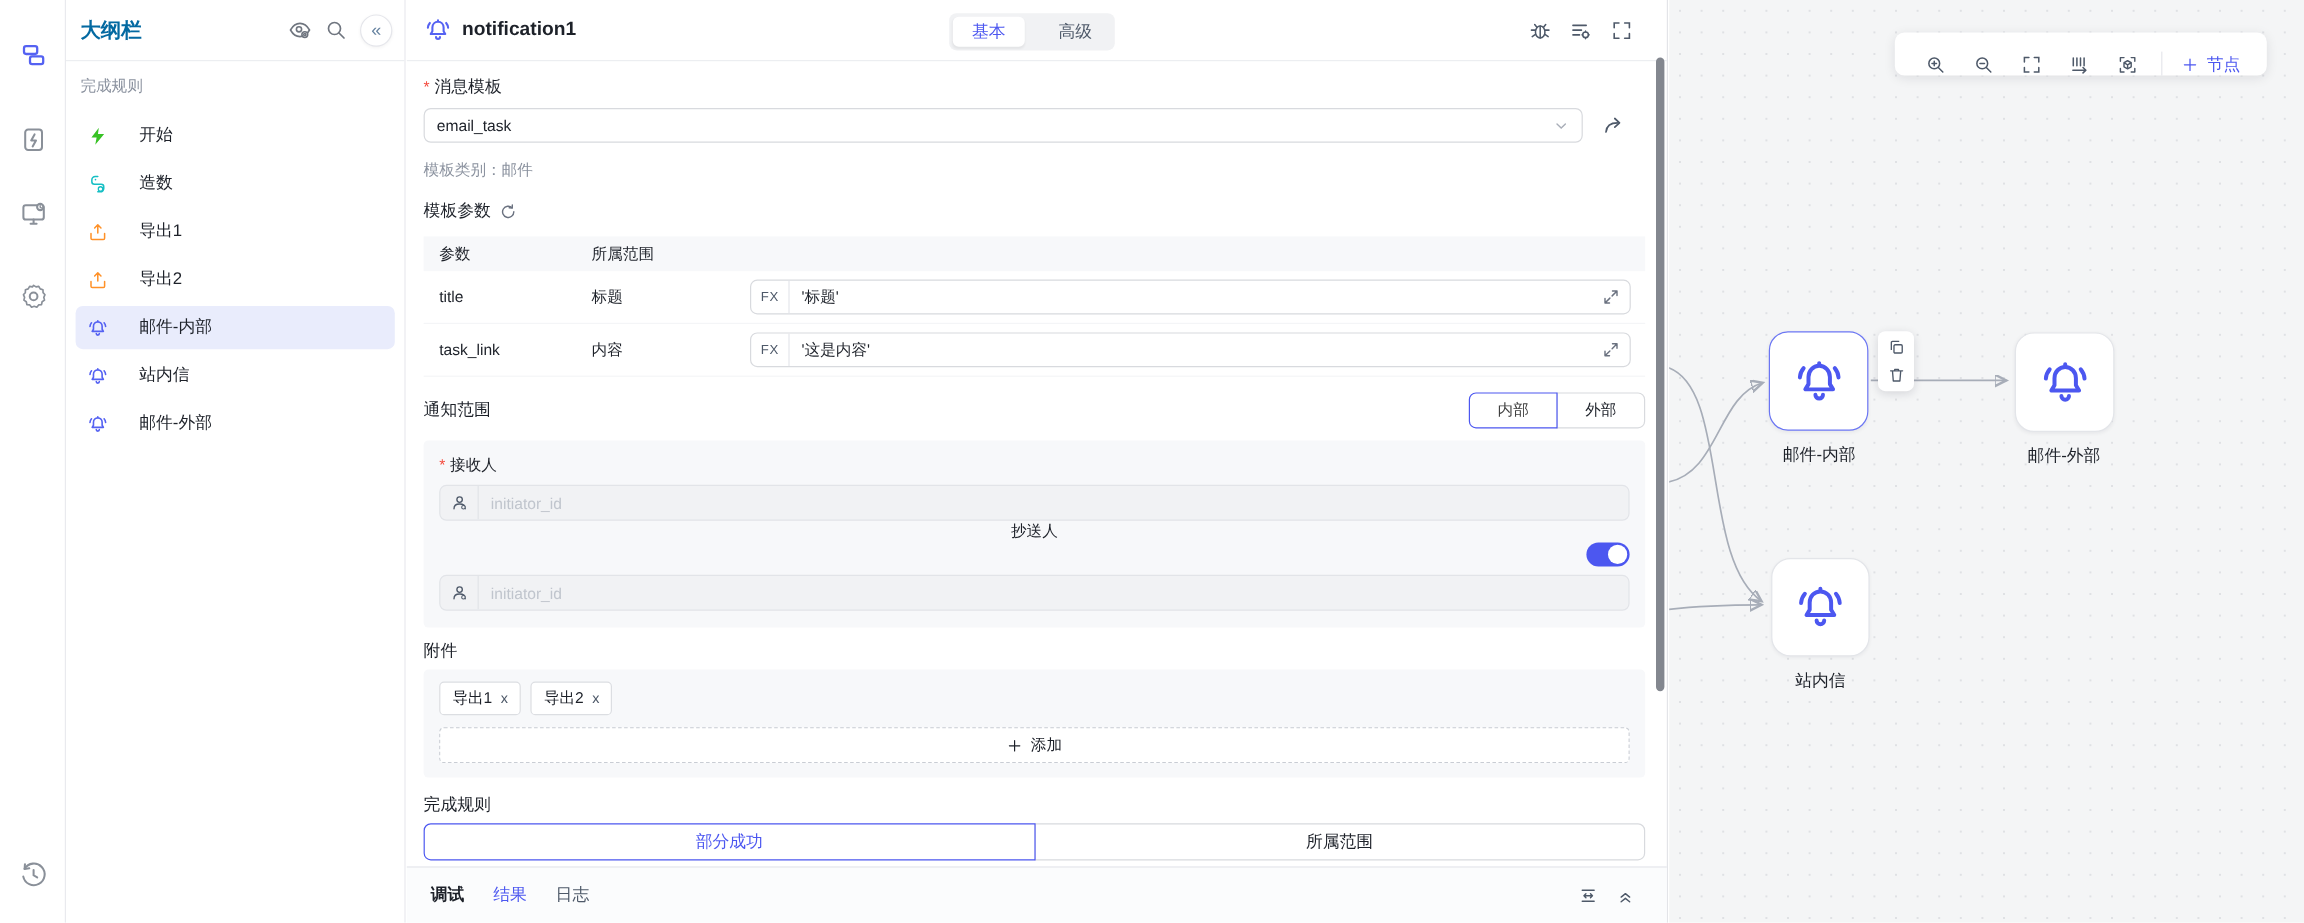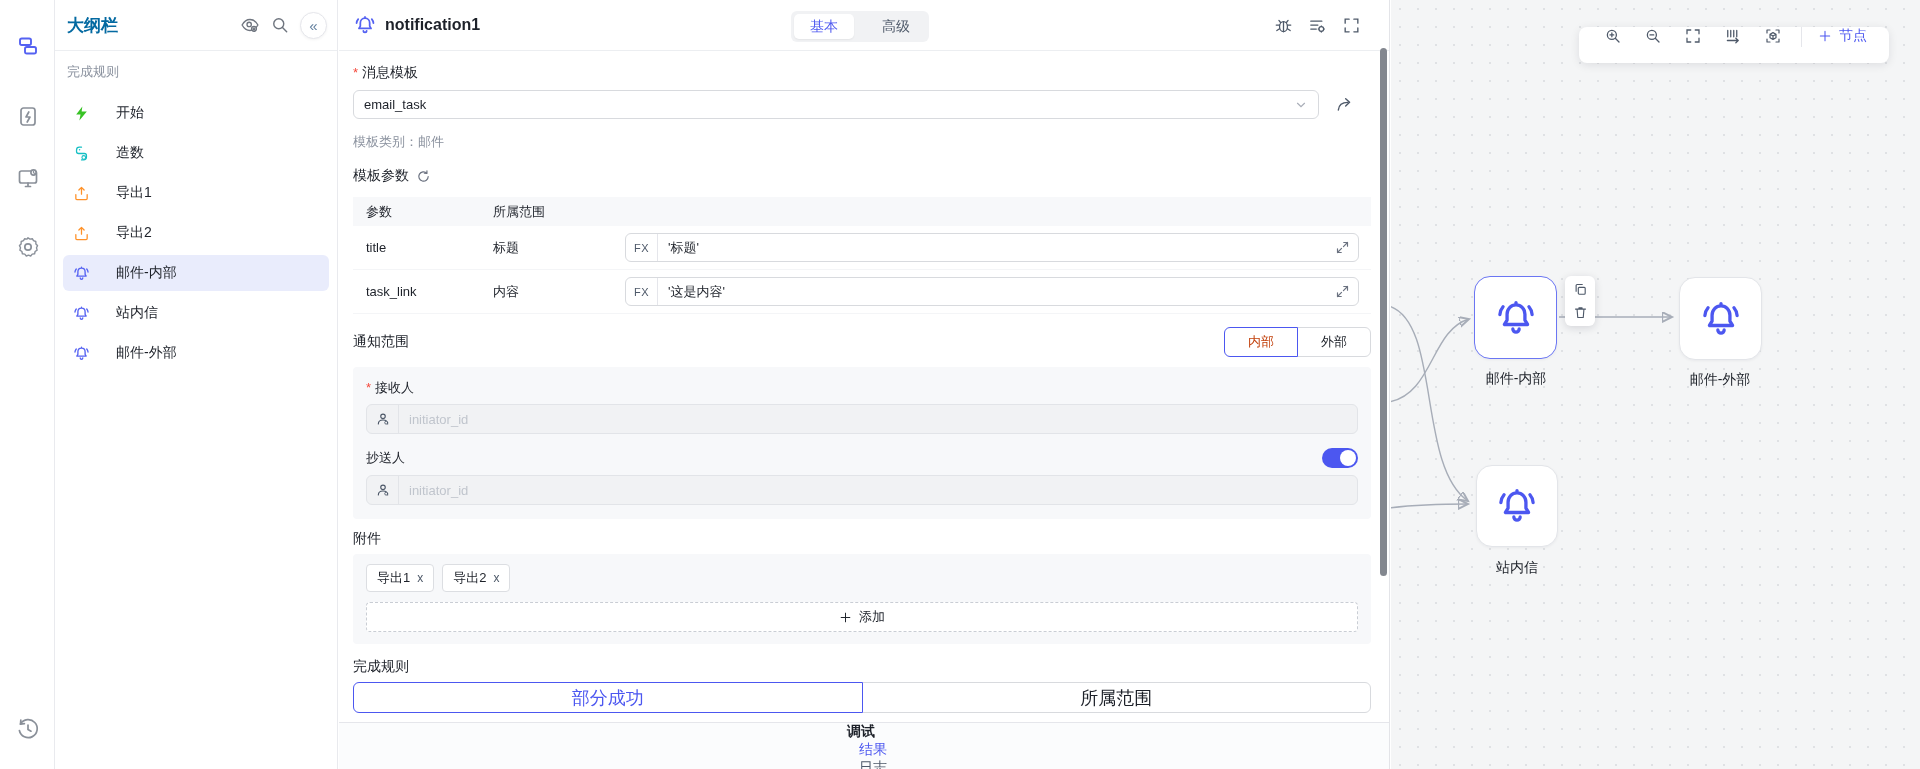--- a/index.html
+++ b/index.html
@@ -75,60 +75,60 @@
             letter-spacing:.5px; }
   .fx-val { flex:1; padding:0 10px; font-size:13px; color:#1d2129; }
   .fx-expand { width:15px; height:15px; margin-right:8px; cursor:pointer; }
 
   .scope-row { margin-top:13px; display:flex; align-items:center; }
   .btn-seg { display:flex; margin-left:auto; }
   .sbtn { min-width:74px; height:30px; display:flex; align-items:center; justify-content:center;
           font-size:13px; background:#fff; border:1px solid #d8dade; color:#1d2129; cursor:pointer; }
   .sbtn:first-child { border-radius:6px 0 0 6px; }
   .sbtn:last-child { border-radius:0 6px 6px 0; margin-left:-1px; }
-  .sbtn.active { border-color:#4c57f0; color:#c2410c; position:relative; z-index:2; }
+  .sbtn.active { border-color:#4c57f0; color:#404040; position:relative; z-index:2; }
 
   .gray-sec { margin-top:10px; background:#f7f8fa; border-radius:4px; padding:12px 13px 14px 13px; }
   .gray-sec .field-label { font-size:13px; }
   .pick-input { margin-top:7px; height:30px; background:#f1f2f4; border:1px solid #e2e4e8;
                 border-radius:6px; display:flex; align-items:center; overflow:hidden; }
   .pick-ic { width:32px; align-self:stretch; display:flex; align-items:center; justify-content:center;
              border-right:1px solid #e2e4e8; }
   .pick-ic svg { width:16px; height:16px; }
   .pick-input input { flex:1; border:0; outline:0; background:transparent; padding:0 10px;
                       font-size:13px; color:#1d2129; font-family:inherit; }
   .pick-input input::placeholder { color:#c0c5cd; }
-  .cc-row { margin-top:14px; display:flex; align-items:center; }
+  .cc-row { margin-top:0; display:flex; align-items:center;flex-direction:column; }
   .toggle { margin-left:auto; width:36px; height:20px; border-radius:10px; background:#4c57f0;
             position:relative; cursor:pointer; }
   .toggle .knob { position:absolute; top:2px; right:2px; width:16px; height:16px;
                   border-radius:50%; background:#fff; }
 
   .chips-row { display:flex; gap:8px; }
   .chip { height:28px; background:#fff; border:1px solid #dcdee2; border-radius:4px;
           display:flex; align-items:center; padding:0 10px; font-size:13px; gap:7px; cursor:default;}
   .chip .x { color:#4e5969; font-size:12px; cursor:pointer; }
   .add-btn { margin-top:10px; height:30px; border:1px dashed #c9cdd4; border-radius:4px;
              background:#fff; display:flex; align-items:center; justify-content:center; gap:7px;
              font-size:13px; color:#1d2129; cursor:pointer; }
   .add-btn svg { width:13px; height:13px; }
 
   .pair { margin-top:6px; display:flex; }
   .pbtn { flex:1; height:31px; display:flex; align-items:center; justify-content:center;
-          font-size:18px; background:#fff; border:1px solid #d8dade; cursor:pointer; }
+          font-size:14px; background:#fff; border:1px solid #d8dade; cursor:pointer; }
   .pbtn:first-child { border-radius:6px 0 0 6px; }
   .pbtn:last-child { border-radius:0 6px 6px 0; margin-left:-1px; }
   .pbtn.active { border-color:#4c57f0; color:#4c57f0; z-index:2; }
 
   .scrollbar { position:absolute; right:2px; top:48px; width:7px; height:528px;
                background:#83878f; border-radius:4px; z-index:5; cursor:grab; }
 
   .debug-bar { position:absolute; left:0; right:0; bottom:0; height:47px; background:#fbfcfd;
                border-top:1px solid #e5e6eb; display:flex; align-items:center;
-               padding:0 26px 0 20px;flex-direction:column; }
+               padding:0 26px 0 20px; }
   .debug-title { font-size:14px; font-weight:bold; color:#1d2129; cursor:pointer; }
   .debug-tab { margin-left:24px; font-size:14px; color:#4e5969; cursor:pointer; }
   .debug-tab.active { color:#4c57f0; }
   .db-icons { margin-left:auto; display:flex; align-items:center; gap:14px; }
   .db-icons .icn { width:17px; height:17px; cursor:pointer; }
 
   
   .canvas { position:absolute; left:1391px; top:0; width:529px; height:769px; background:#f4f5f6;
             background-image:radial-gradient(circle,#dfe1e4 1px,transparent 1.2px);
             background-size:18px 18px; }
@@ -140,21 +140,21 @@
   .node.selected { border:1.6px solid #6b76f3; }
   .node svg { width:42px; height:42px; }
   .node-label { position:absolute; width:140px; text-align:center; font-size:14px; color:#1d2129; }
   .node-tools { position:absolute; width:30px; background:#fff; border-radius:6px;
                 box-shadow:0 2px 8px rgba(20,24,40,.14); padding:6px 0; display:flex;
                 flex-direction:column; align-items:center; gap:8px; z-index:4; }
   .node-tools .icn { width:15px; height:15px; cursor:pointer; }
 
   .cv-toolbar { position:absolute; left:188px; top:27px; height:36px; background:#fff;
                 border-radius:8px; box-shadow:0 2px 10px rgba(20,24,40,.10);
-                display:flex; align-items:flex-start; padding:0 14px; }
+                display:flex; align-items:flex-end; padding:0 14px; }
   .cv-toolbar .icn { width:18px; height:18px; margin:0 11px; cursor:pointer; }
   .cv-divider { width:1px; height:20px; background:#e5e6eb; margin:0 8px; }
   .add-node { display:flex; align-items:center; gap:7px; color:#4c57f0; font-size:14px;
               padding:0 8px; cursor:pointer; }
   .add-node svg { width:14px; height:14px; }
 </style>
 </head>
 <body>
 
 <svg width="0" height="0" style="position:absolute">

